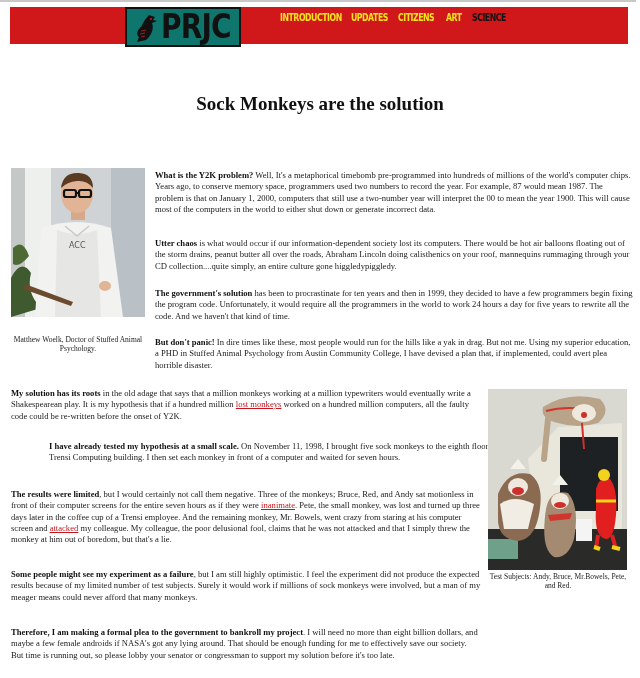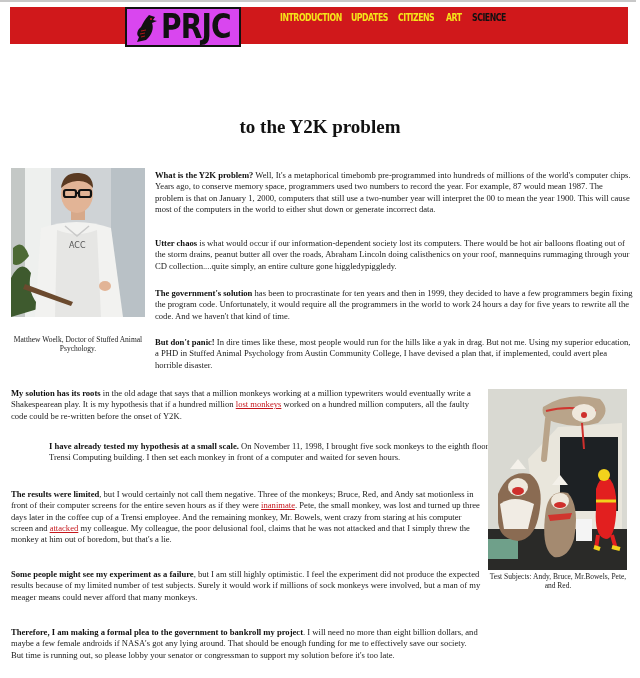--- a/index.html
+++ b/index.html
@@ -1,21 +1,21 @@
 <!DOCTYPE html>
 <html><head>
 <meta charset="utf-8">
 <style>
   html, body { margin:0; padding:0; background:#ffffff; }
   body { width:640px; height:678px; position:relative; overflow:hidden;
          font-family:"Liberation Serif", "DejaVu Serif", serif; color:#1a1a1a; }
   .topline { position:absolute; left:0; top:0; width:636px; height:2px; background:#c8c8c8; }
   .redbar { position:absolute; left:10px; top:7px; width:618px; height:37px; background:#d0181b; }
   .logo { position:absolute; left:125px; top:7px; width:112px; height:36px;
-          background:#d946ef; border:2px solid #111; box-sizing:content-box; }
+          background:#0f766e; border:2px solid #111; box-sizing:content-box; }
   .logo .bird { position:absolute; left:6px; top:4px; width:26px; height:30px; }
   .logo .wordmark { position:absolute; left:34px; top:-1px; font-family:"DejaVu Sans", sans-serif;
           font-weight:bold; font-size:33px; letter-spacing:-1px; color:#111;
           transform:scaleX(0.85); transform-origin:left top; line-height:38px; }
   .nav { position:absolute; top:11px; left:0; height:16px; }
   .nav a { position:absolute; top:0; font-family:"DejaVu Sans", sans-serif; font-weight:bold;
            font-size:10px; letter-spacing:-0.6px; text-decoration:none; color:#f5e51a;
            transform:scaleX(0.78); transform-origin:left top; white-space:nowrap; line-height:14px; }
   .nav a.active { color:#111; }
   h1 { position:absolute; left:0; width:640px; top:92px; margin:0; text-align:center;
@@ -44,22 +44,21 @@
 
 <nav class="nav">
   <a href="#" style="left:280px">INTRODUCTION</a>
   <a href="#" style="left:351px">UPDATES</a>
   <a href="#" style="left:398px">CITIZENS</a>
   <a href="#" style="left:446px">ART</a>
   <a href="#" class="active" style="left:472px">SCIENCE</a>
 </nav>
 
 <h1>
-  <br>
-  <span>to the Y2K problem</span>
+  <span>Sock Monkeys are the solution</span><br>
 </h1>
 
 <div class="photo" style="left:11px; top:168px; width:134px; height:162px;">
   <svg width="134" height="149" viewBox="0 0 134 149">
     <rect width="134" height="149" fill="#cfd3d6"></rect>
     <rect x="0" y="0" width="40" height="149" fill="#eef0ee"></rect>
     <rect x="0" y="0" width="14" height="149" fill="#c4c8c6"></rect>
     <path d="M0 110 Q10 90 20 105 Q15 125 30 140 L0 149 Z" fill="#3e5a2e"></path>
     <path d="M2 80 Q12 70 18 88 Q8 100 2 96 Z" fill="#4d6a35"></path>
     <rect x="100" y="0" width="34" height="149" fill="#b9c1c6"></rect>

